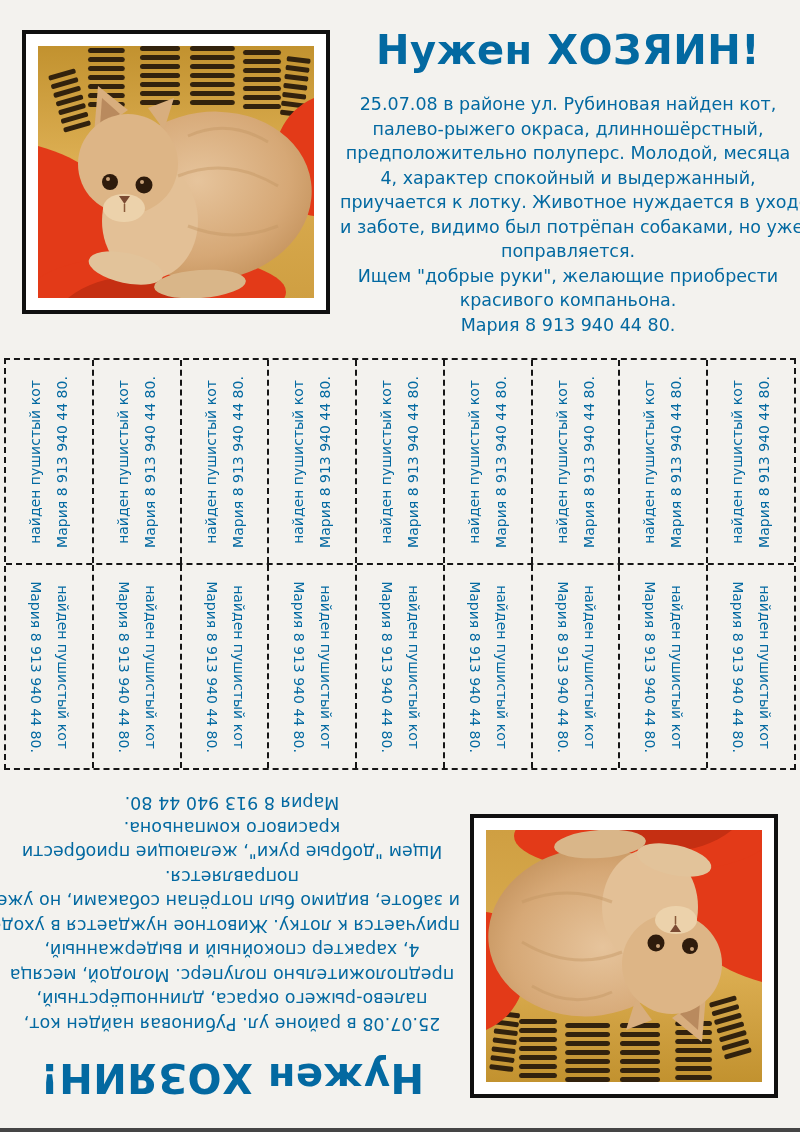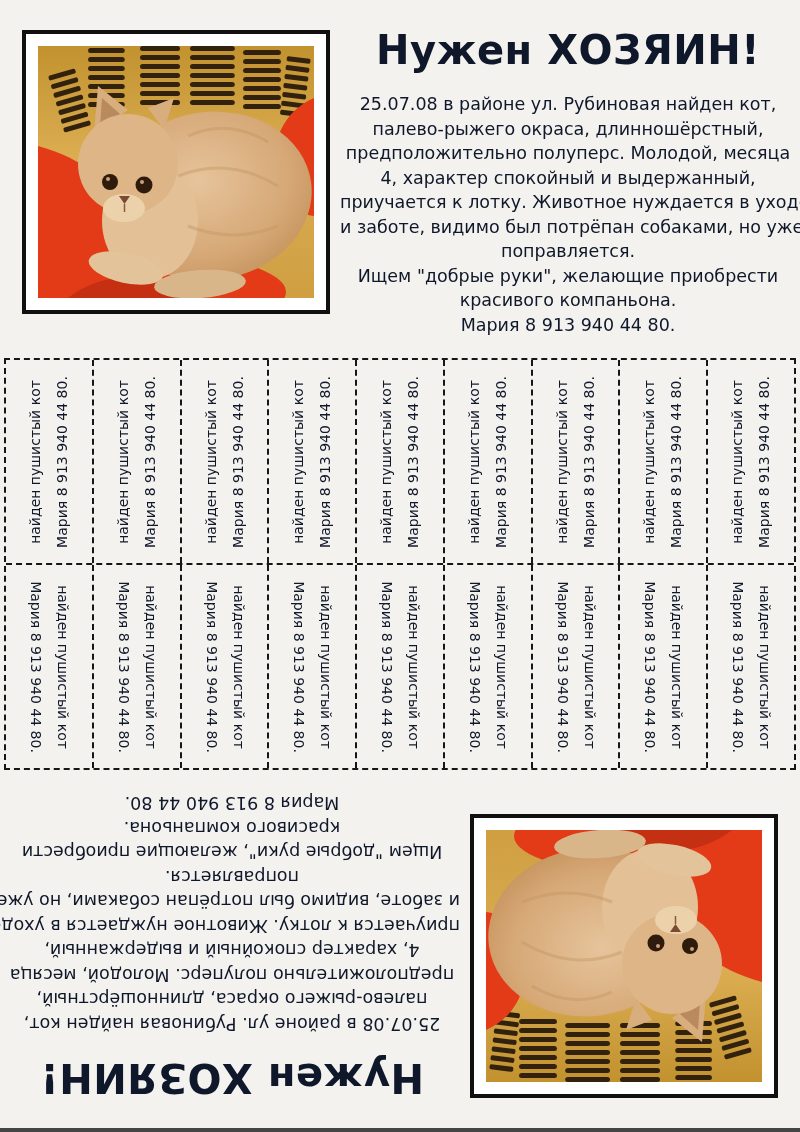--- a/index.html
+++ b/index.html
@@ -1,19 +1,19 @@
 <!DOCTYPE html>
 <html><head>
 <meta charset="utf-8">
 <style>
   html,body { margin:0; padding:0; }
   .page {
     position:relative; width:800px; height:1132px;
     background:#f3f2ee; overflow:hidden;
-    font-family:"DejaVu Sans", sans-serif; color:#0f172a;
+    font-family:"DejaVu Sans", sans-serif; color:#0369a1;
   }
   
   .flyer { position:absolute; left:0; width:800px; height:358px; }
   .flyer.top { top:0; }
   .flyer.bottom { top:770px; transform:rotate(180deg); }
 
   .photo-frame {
     position:absolute; left:22px; top:30px;
     width:276px; height:252px;
     background:#ffffff; border:4px solid #101010; padding:12px;

